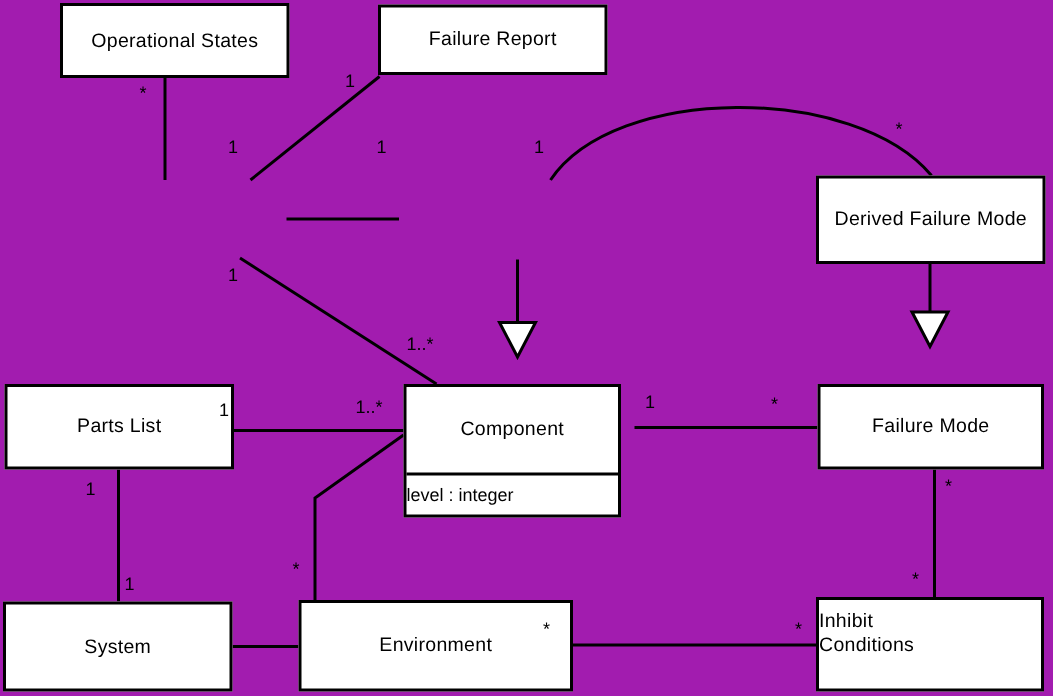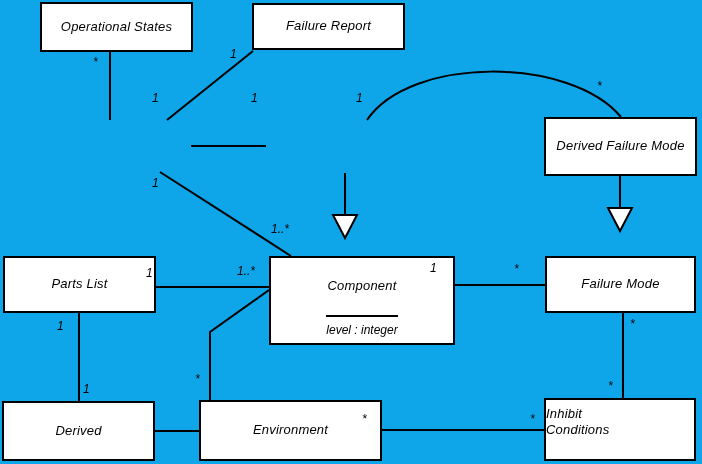--- a/index.html
+++ b/index.html
@@ -7,23 +7,22 @@
     padding: 0;
     background: #ffffff;
   }
   body {
     font-family: "Liberation Sans", sans-serif;
   }
   #diagram-root {
     position: relative;
     width: 702px;
     height: 464px;
-    background: #0ea5e9;
+    background: #a21caf;
     overflow: hidden;
-    font-style: italic;
   }
   svg.layer {
     position: absolute;
     left: 0;
     top: 0;
     width: 702px;
     height: 464px;
   }
   .uml-class {
     position: absolute;
@@ -117,31 +116,31 @@
 
 
   <div class="uml-class" style="left:544px; top:117px; width:153px; height:59px;">
     <div class="class-name">Derived Failure Mode</div>
   </div>
 
   <div class="uml-class" style="left:3px; top:256px; width:153px; height:57px;">
     <div class="class-name">Parts List</div>
   </div>
 
-  <div class="uml-class" style="left:269px; top:256px; width:186px; height:89px;align-items:center;">
+  <div class="uml-class" style="left:269px; top:256px; width:145px; height:89px;">
     <div class="class-name">Component</div>
     <div class="class-attrs">level : integer</div>
   </div>
 
   <div class="uml-class" style="left:545px; top:256px; width:151px; height:57px;">
     <div class="class-name">Failure Mode</div>
   </div>
 
   <div class="uml-class" style="left:2px; top:401px; width:153px; height:60px;">
-    <div class="class-name">Derived</div>
+    <div class="class-name">System</div>
   </div>
 
   <div class="uml-class" style="left:199px; top:400px; width:183px; height:61px;">
     <div class="class-name">Environment</div>
   </div>
 
   <div class="uml-class" style="left:544px; top:398px; width:152px; height:63px;">
     <div class="class-name left-align" style="align-items:flex-start; padding-top:6px;">Inhibit
 Conditions</div>
   </div>

